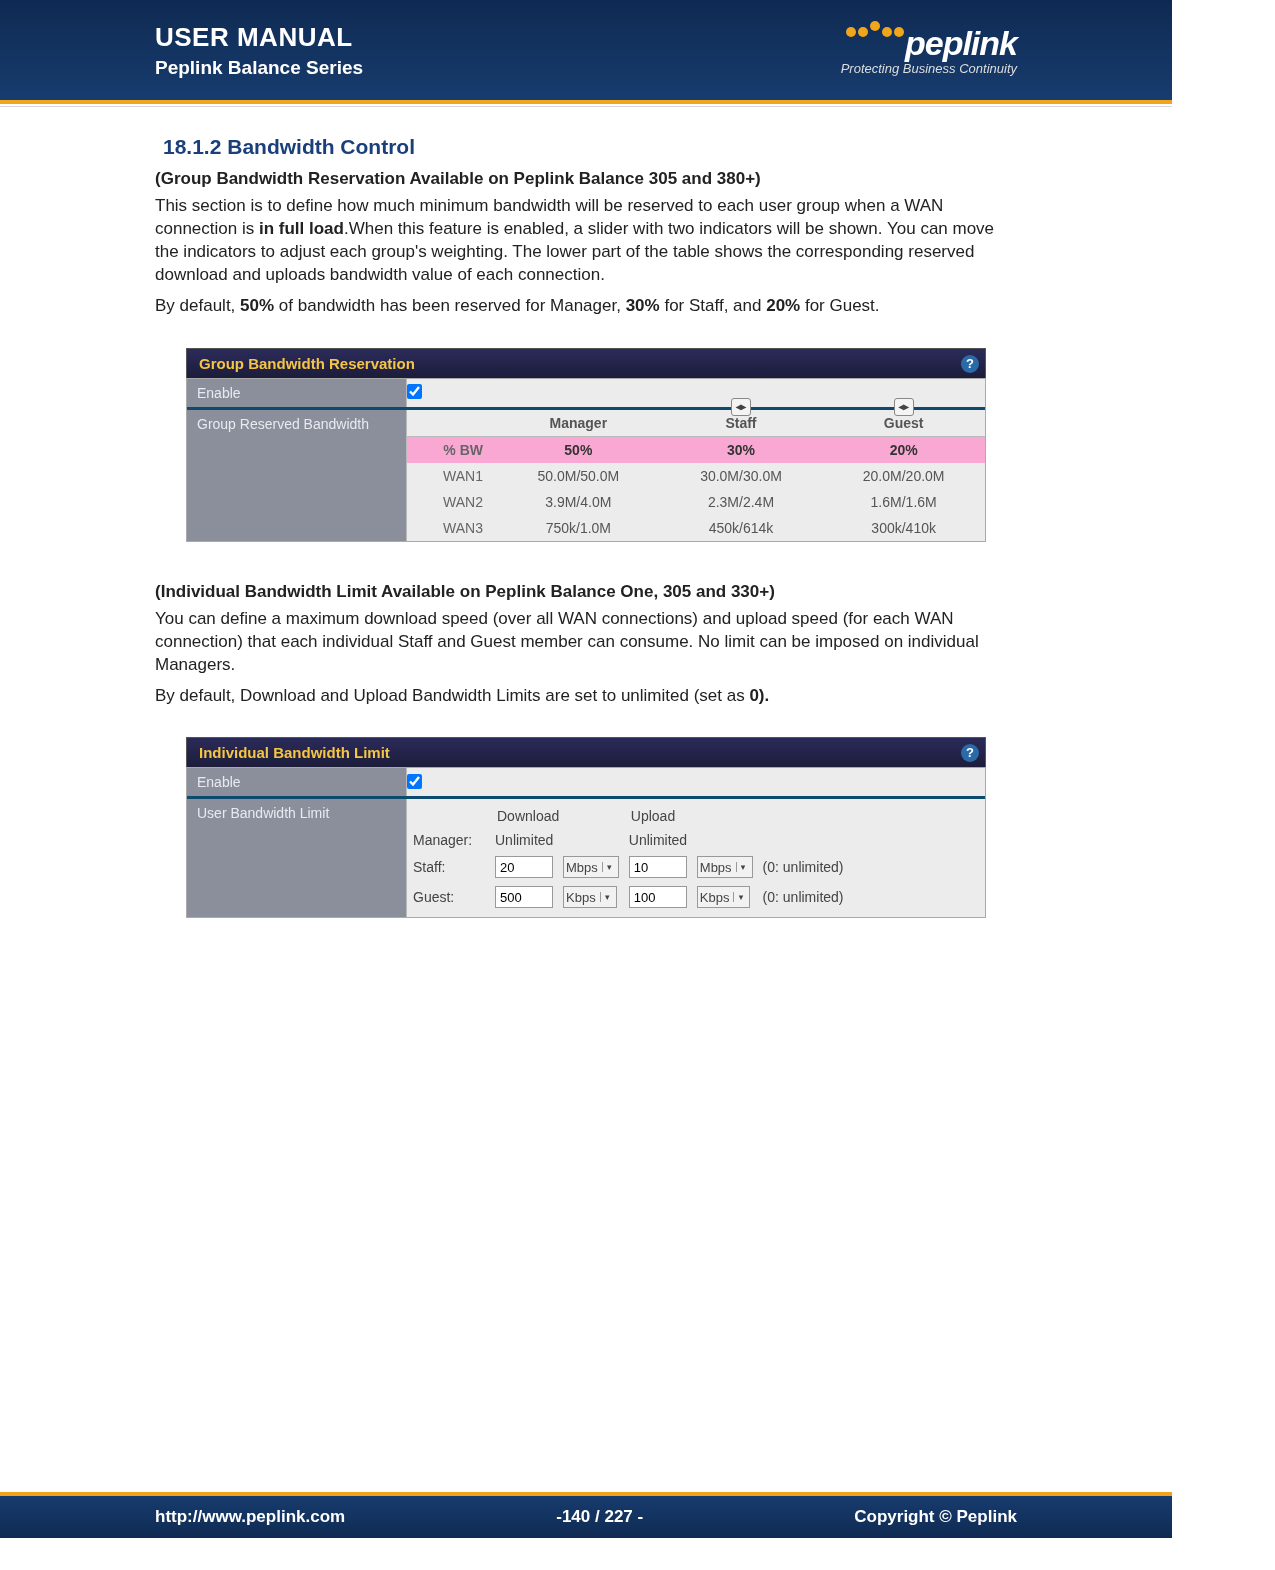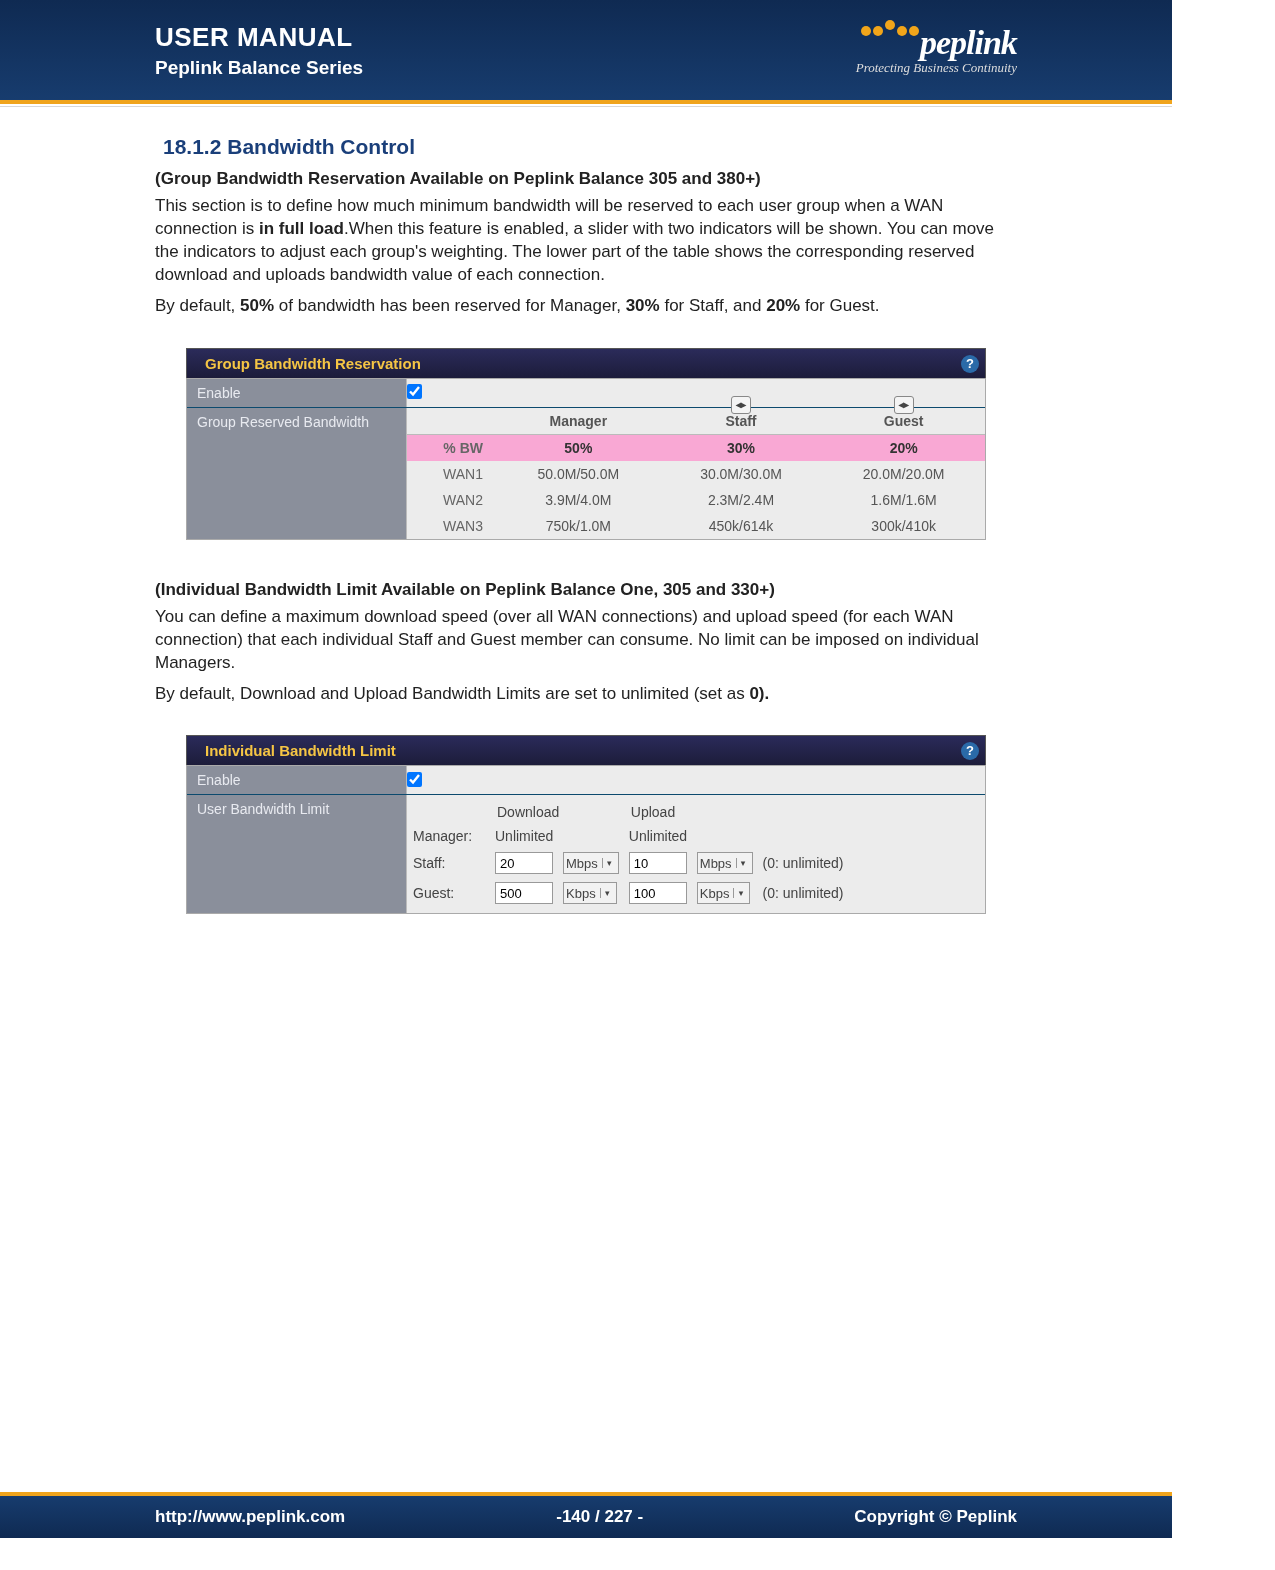--- a/index.html
+++ b/index.html
@@ -1,39 +1,39 @@
 <!DOCTYPE html>
 <html><head>
 <meta charset="utf-8">
 <style>
   * { box-sizing: border-box; margin: 0; padding: 0; }
   body { font-family: Arial, Helvetica, sans-serif; background: #fff; width: 1275px; }
   .page { width: 1172px; min-height: 1570px; position: relative; }
   .header { background: linear-gradient(to bottom, #0f2a52 0%, #173c6e 100%); height: 100px; display: flex; align-items: center; justify-content: space-between; padding: 0 155px 0 155px; position: relative; }
   .header-left h1 { color: #fff; font-size: 26px; font-weight: bold; letter-spacing: 0.5px; }
   .header-left h2 { color: #fff; font-size: 19px; font-weight: bold; margin-top: 4px; }
-  .logo-wrap { text-align: center; font-family: Liberation Serif, serif; }
+  .logo-wrap { text-align: right; }
   .logo-text { color: #fff; font-size: 34px; font-weight: bold; font-style: italic; letter-spacing: -1px; display: inline-block; position: relative; }
   .logo-dots { display: inline-block; position: relative; top: -18px; left: 4px; }
   .logo-dots span { display: inline-block; width: 10px; height: 10px; border-radius: 50%; margin: 0 1px; }
   .d1 { background:#f1a51a; } .d2 { background:#f1a51a; } .d3 { background:#f1a51a; } .d4 { background:#f1a51a; } .d5 { background:#f1a51a; }
   .tagline { color: #ddd; font-size: 13px; font-style: italic; margin-top: -2px; }
   .hr-orange { height: 4px; background: #f0a41c; }
   .hr-thin { height: 1px; background: #d8d8d8; margin-top: 2px; }
   .content { padding: 28px 155px 0 155px; color:#222; }
   .sec-title { color: #1a3f7a; font-size: 21px; font-weight: bold; margin-bottom: 10px; margin-left: 8px; }
   .sub-bold { font-weight: bold; font-size: 17px; margin-bottom: 6px; }
   .body-text { font-size: 17px; line-height: 1.35; margin-bottom: 8px; }
   .body-text b { font-weight: bold; }
 
   .panel { margin: 30px auto 10px; width: 800px; }
-  .panel-title { background: linear-gradient(to bottom,#2b2b5a,#1c1c3a); color:#f5c544; font-weight:bold; font-size:15px; padding:6px 18px; position:relative; border:1px solid #555; border-bottom:none; }
+  .panel-title { background: linear-gradient(to bottom,#2b2b5a,#1c1c3a); color:#f5c544; font-weight:bold; font-size:15px; padding:6px 12px; position:relative; border:1px solid #555; border-bottom:none; }
   .help-icon { position:absolute; right:6px; top:6px; width:18px; height:18px; border-radius:50%; background:#2a6aa8; color:#fff; font-size:13px; text-align:center; line-height:18px; }
   .panel-body { border:1px solid #aaa; }
-  .row { display:flex; border-bottom:1px solid #0c4a6e; }
+  .row { display:flex; border-bottom:3px solid #0c4a6e; }
   .row:last-child { border-bottom:none; }
   .row-label { width:220px; background:#8a8f9b; color:#e8eaf0; font-size:14px; padding:6px 10px; border-right:1px solid #bbb; }
   .row-content { flex:1; background:#ececec; padding:4px 0; font-size:14px; color:#444; }
   .chk { width:15px; height:15px; vertical-align:middle; }
 
   .bw-table { width:100%; border-collapse:collapse; }
   .bw-table th, .bw-table td { text-align:center; padding:5px 4px; font-size:14px; color:#555; position:relative; }
   .bw-table thead th { border-bottom:1px solid #bbb; font-weight:bold; }
   .bw-row0 td, .bw-row0 th { background:#f9a8d4; font-weight:bold; color:#333; }
   .bw-table tbody tr td:first-child { text-align:right; padding-right:14px; color:#666; width:90px; }

